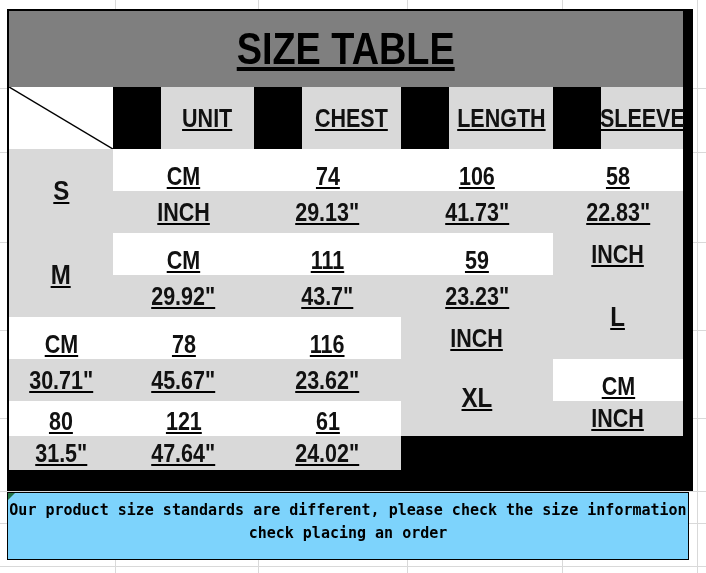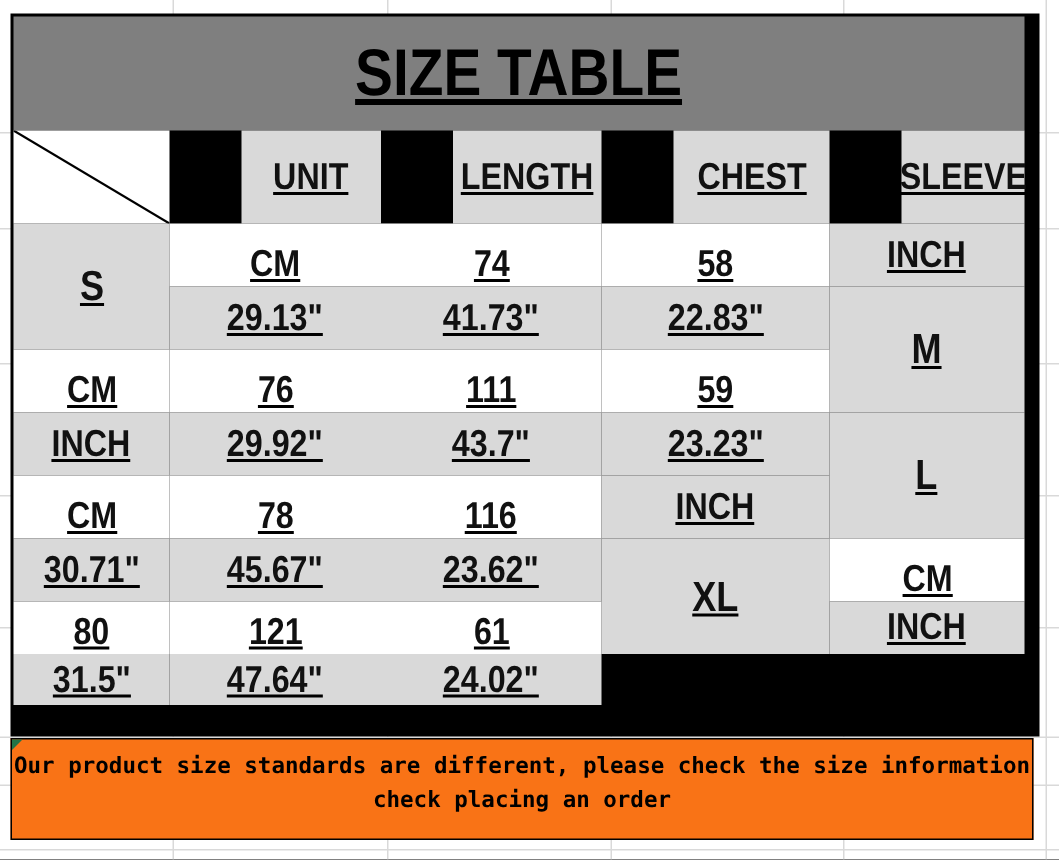--- a/index.html
+++ b/index.html
@@ -28,21 +28,21 @@
   .c-corner { background: var(--cell_bg, #fff); position: relative; padding: 0; }
   .c-corner svg { position: absolute; inset: 0; width: 100%; height: 100%; }
   .c-head { background: var(--header_bg, #d9d9d9); font-size: 25px; margin-left: 48px; }
   .c-size { background: var(--header_bg, #d9d9d9); font-size: 28px; grid-row: span 2; }
   .c-cm { background: var(--cell_bg, #ffffff); font-size: 25px; align-items: flex-end; }
   .c-inch { background: var(--row_alt_bg, #d9d9d9); font-size: 25px; }
 
   
   .footer-note {
     position: absolute; left: 7px; top: 492px; width: 682px; height: 68px;
-    box-sizing: border-box; border: 1px solid var(--border, #000); background: #f97316;
+    box-sizing: border-box; border: 1px solid var(--border, #000); background: #7dd3fc;
     display: flex; flex-direction: column; align-items: center; justify-content: flex-start;
     padding-top: 6px; z-index: 1;
     font-family: "DejaVu Sans Mono", monospace; font-weight: bold;
     font-size: 15px; line-height: 1.55; color: #000; text-align: center;
   }
   .cell-marker {
     position: absolute; left: 0; top: 0; width: 0; height: 0; z-index: 2;
     border-top: 7px solid var(--marker_green, #217346);
     border-right: 7px solid transparent;
   }
@@ -72,62 +72,62 @@
 
   <div class="cell c-corner">
     <svg viewBox="0 0 100 100" preserveAspectRatio="none">
       <line x1="0" y1="0" x2="100" y2="100" stroke="#000" stroke-width="1.5" vector-effect="non-scaling-stroke"></line>
     </svg>
   </div>
   <div class="cell c-head">
       <span class="cond">UNIT</span>
     </div>
   <div class="cell c-head">
+      <span class="cond">CHEST</span>
+    </div>
+  <div class="cell c-head">
       <span class="cond">LENGTH</span>
     </div>
   <div class="cell c-head">
-      <span class="cond">CHEST</span>
-    </div>
-  <div class="cell c-head">
       <span class="cond">SLEEVE</span>
     </div>
 
   <div class="cell c-size">
       <span class="cond">S</span>
     </div>
   <div class="cell c-cm">
       <span class="cond">CM</span>
     </div>
   <div class="cell c-cm">
       <span class="cond">74</span>
     </div>
   <div class="cell c-cm">
+      <span class="cond">106</span>
+    </div>
+  <div class="cell c-cm">
       <span class="cond">58</span>
     </div>
   <div class="cell c-inch">
       <span class="cond">INCH</span>
     </div>
   <div class="cell c-inch">
       <span class="cond">29.13"</span>
     </div>
   <div class="cell c-inch">
       <span class="cond">41.73"</span>
     </div>
   <div class="cell c-inch">
       <span class="cond">22.83"</span>
     </div>
 
   <div class="cell c-size">
       <span class="cond">M</span>
     </div>
   <div class="cell c-cm">
       <span class="cond">CM</span>
-    </div>
-  <div class="cell c-cm">
-      <span class="cond">76</span>
     </div>
   <div class="cell c-cm">
       <span class="cond">111</span>
     </div>
   <div class="cell c-cm">
       <span class="cond">59</span>
     </div>
   <div class="cell c-inch">
       <span class="cond">INCH</span>
     </div>

